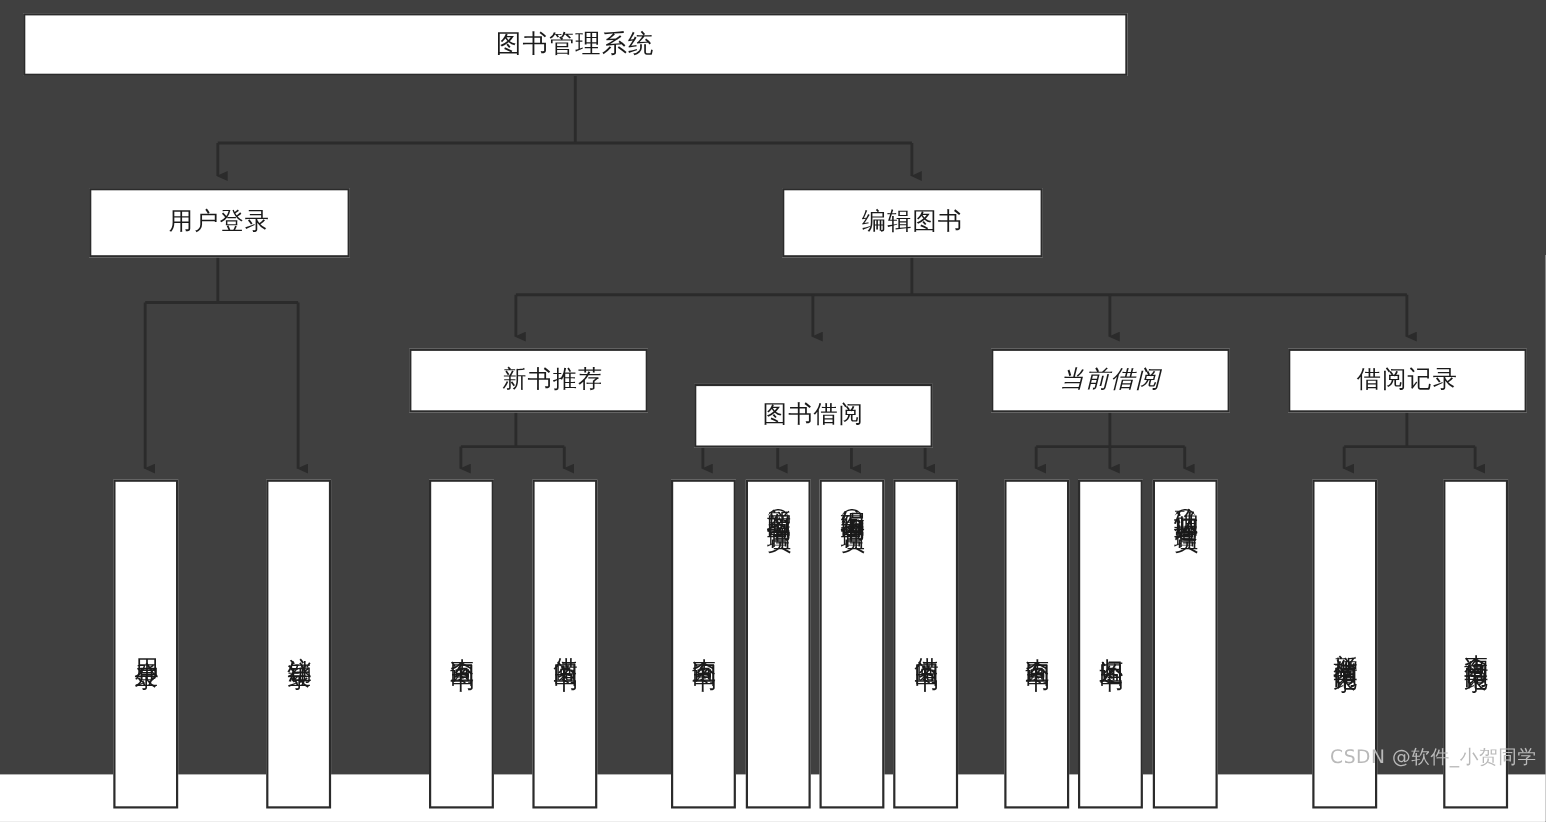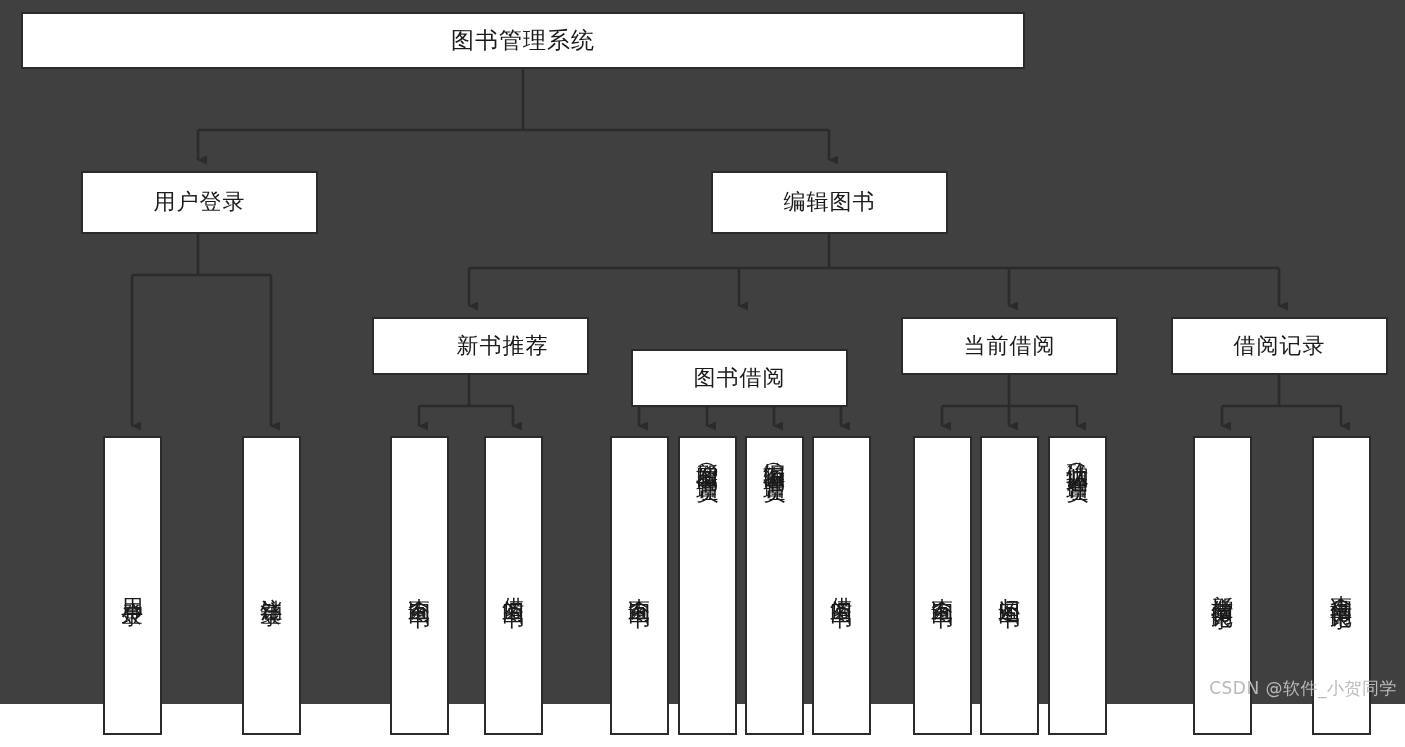--- a/index.html
+++ b/index.html
@@ -127,21 +127,21 @@
     </g>
   </svg>
 
   <div class="node node-h title-node" style="left:21px; top:12px; width:1004px; height:57px;">图书管理系统</div>
 
   <div class="node node-h" style="left:81px; top:171px; width:237px; height:63px;">用户登录</div>
   <div class="node node-h" style="left:711px; top:171px; width:237px; height:63px;">编辑图书</div>
 
   <div class="node node-h" style="left:372px; top:317px; width:217px; height:58px;padding-left:44px;">新书推荐</div>
   <div class="node node-h" style="left:631px; top:317px; width:217px; height:58px;margin-top:32px;">图书借阅</div>
-  <div class="node node-h" style="left:901px; top:317px; width:217px; height:58px;">当前借阅</div>
+  <div class="node node-h" style="left:901px; top:317px; width:217px; height:58px;font-style:italic;">当前借阅</div>
   <div class="node node-h" style="left:1171px; top:317px; width:217px; height:58px;">借阅记录</div>
 
   <div class="node node-v" style="left:103px; top:436px; width:59px; height:299px;">用户登录</div>
   <div class="node node-v" style="left:242px; top:436px; width:59px; height:299px;">注销登录</div>
 
   <div class="node node-v" style="left:390px; top:436px; width:59px; height:299px;">查询图书</div>
   <div class="node node-v" style="left:484px; top:436px; width:59px; height:299px;">借阅图书</div>
 
   <div class="node node-v" style="left:610px; top:436px; width:59px; height:299px;">查询图书</div>
   <div class="node node-v top-align" style="left:678px; top:436px; width:59px; height:299px;">新增图书（管理员）</div>

